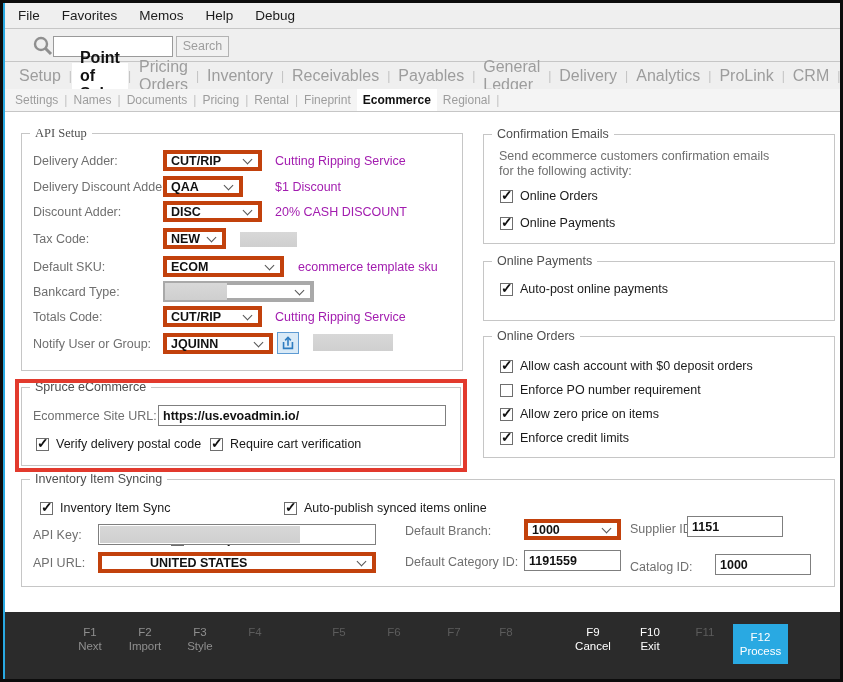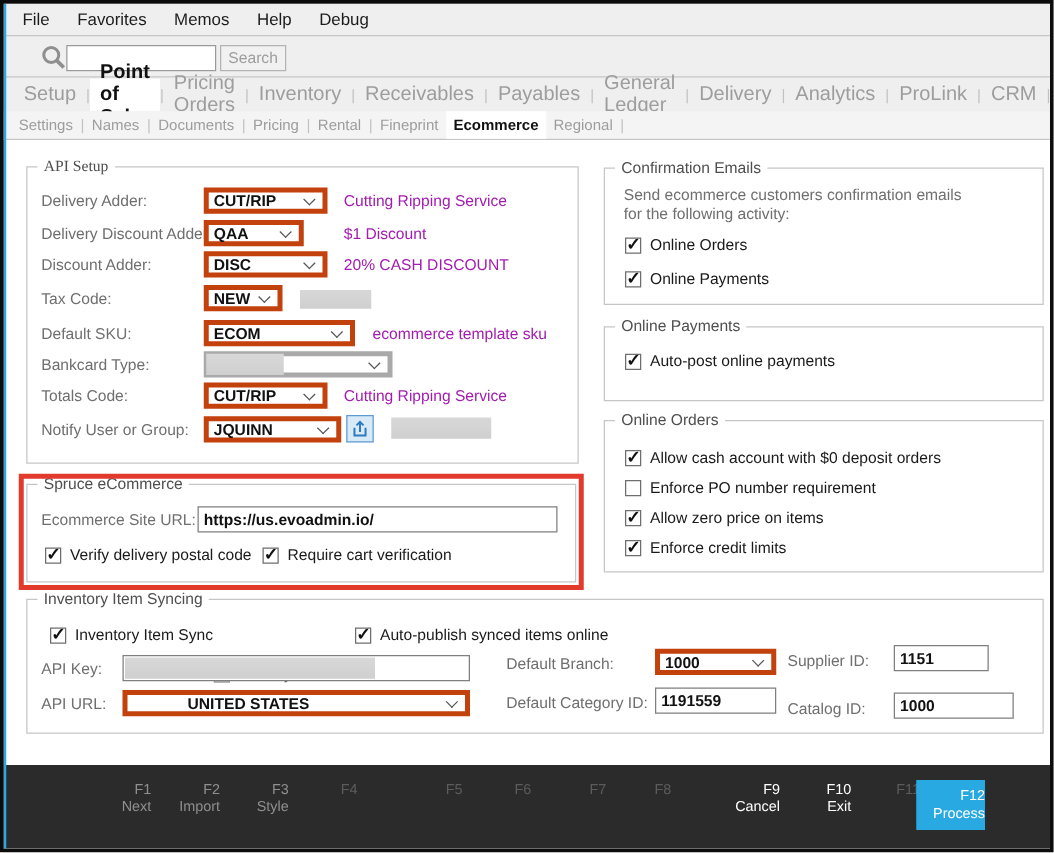--- a/index.html
+++ b/index.html
@@ -44,21 +44,21 @@
   .cb { width: 13px; height: 13px; border: 1px solid #6e6e6e; background: #fff; position: relative; flex: none; }
   .cb.on::after { content: "✓"; position: absolute; left: 0px; top: -4px; font-size: 14px; font-weight: 700; color: #111; }
   .cb-label { font-size: 12.5px; color: #1a1a1a; white-space: nowrap; }
 
   .lookup-btn { position: absolute; width: 22px; height: 22px; background: #d9eaf7; border: 1px solid #5e9bd3; display: flex; align-items: center; justify-content: center; }
 
   .highlight { position: absolute; border: 4px solid #e23a2d; background: transparent; z-index: 30; }
 
   
   .fbar { position: absolute; left: 0; right: 0; bottom: 0; height: 67px; background: #2b2b2b; }
-  .fk { position: absolute; top: 13px; width: 62px; text-align: right; }
+  .fk { position: absolute; top: 13px; width: 62px; text-align: center; }
   .fk .k { font-size: 11.5px; line-height: 14px; }
   .fk .l { font-size: 11.5px; line-height: 14px; }
   .fk.s-disabled { color: #8f8f8f; }
   .fk.s-empty { color: #5c5c5c; }
   .fk.s-enabled { color: #ffffff; }
   .fk.s-primary { color: #ffffff; background: #29a9e2; width: 55px; height: 40px; top: 12px; padding-top: 6px; }
 </style>
 </head>
 <body>
 
@@ -271,21 +271,21 @@
       <span class="sv">UNITED STATES</span>
       <span class="chev"></span>
     </div>
 
   <span class="flabel" style="left:402px;top:521px;">Default Branch:</span>
   <div class="select" style="left:521px;top:516px;width:97px;">
       <span class="sv">1000</span>
       <span class="chev"></span>
     </div>
   <span class="flabel" style="left:627px;top:519px;">Supplier ID:</span>
-  <input class="tinput" style="left: 712px; top: 513px; width: 76px;" value="1151">
+  <input class="tinput" style="left: 684px; top: 513px; width: 96px;" value="1151">
 
   <span class="flabel" style="left:402px;top:552px;">Default Category ID:</span>
   <input class="tinput" style="left: 521px; top: 547px; width: 97px;" value="1191559">
   <span class="flabel" style="left:627px;top:557px;">Catalog ID:</span>
   <input class="tinput" style="left: 712px; top: 551px; width: 96px;" value="1000">
 
   <div class="fbar">
     <div class="fk s-disabled" style="left:56px;">
         <div class="k">F1</div>
         <div class="l">Next</div>

